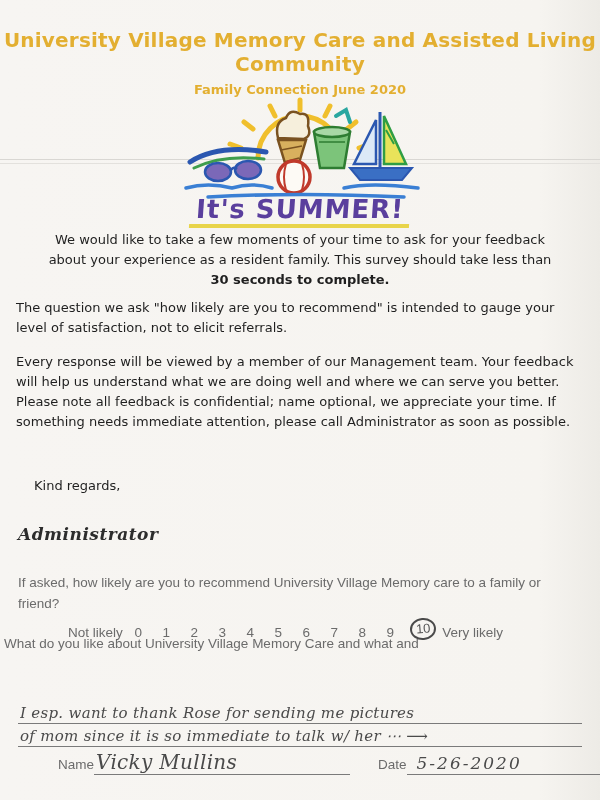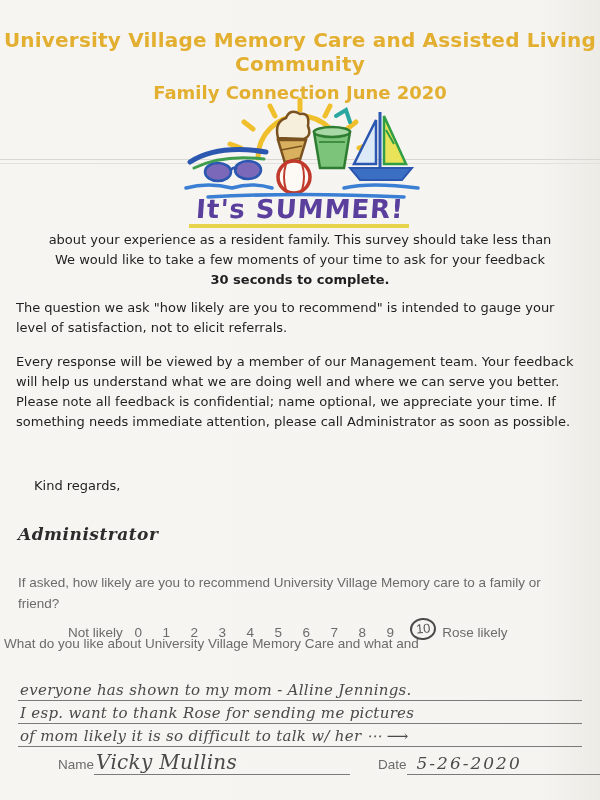--- a/index.html
+++ b/index.html
@@ -13,21 +13,21 @@
   }
   .scanline{
     position:absolute;left:0;top:159px;width:600px;height:1px;
     background:#d9d7d3;box-shadow:0 4px 0 #e3e1dd;
   }
   .header{position:absolute;top:28px;left:0;width:600px;text-align:center;}
   .header .h1{
     font-size:20px;font-weight:bold;color:#e3af31;letter-spacing:.2px;line-height:24px;
   }
   .header .h2{
-    font-size:18px;font-weight:bold;color:#e3af31;margin-top:6px;
+    font-size:13px;font-weight:bold;color:#e3af31;margin-top:6px;
   }
   .clipart{position:absolute;left:178px;top:96px;width:244px;text-align:center;}
   .clipart svg{display:block;margin:0 auto;}
   .caption{
     font-size:26px;font-weight:bold;color:#5a3f9d;
     letter-spacing:1px;transform:skewX(-4deg);
     line-height:26px;margin-top:-4px;
     display:inline-block;
     border-bottom:4px solid #e8d44a;
     padding:0 6px 2px 6px;
@@ -156,22 +156,22 @@
       <g stroke="#3a7fd4" stroke-width="3.5" fill="none" stroke-linecap="round">
         <path d="M8,92 Q30,86 54,92 Q74,86 94,92"></path>
         <path d="M166,92 Q192,86 240,92"></path>
         <path d="M30,101 Q120,96 226,101"></path>
       </g>
     </svg>
     <div class="caption">It's SUMMER!</div>
   </div>
 
   <div class="para intro">
+    <div>We would like to take a few moments of your time to ask for your feedback</div>
     <div>about your experience as a resident family. This survey should take less than</div>
-    <div>We would like to take a few moments of your time to ask for your feedback</div>
     <div class="bold">30 seconds to complete.</div>
   </div>
 
   <div class="para gauge">The question we ask "how likely are you to recommend" is intended to gauge your level of satisfaction, not to elicit referrals.</div>
 
   <div class="para response">Every response will be viewed by a member of our Management team. Your feedback will help us understand what we are doing well and where we can serve you better. Please note all feedback is confidential; name optional, we appreciate your time.  If something needs immediate attention, please call Administrator as soon as possible.</div>
 
   <div class="para regards">Kind regards,</div>
   <div class="sig-title">Administrator</div>
 
@@ -185,33 +185,30 @@
       <span class="num">2</span>
       <span class="num">3</span>
       <span class="num">4</span>
       <span class="num">5</span>
       <span class="num">6</span>
       <span class="num">7</span>
       <span class="num">8</span>
       <span class="num">9</span>
     </span>
     <span class="circle10">10</span>
-    <span>Rose likely</span>
+    <span>Very likely</span>
   </div>
 
   <div class="q2line1 formtext">What do you like about University Village Memory Care and  what and</div>
 
-  <div class="ansrow r2">
-    <span class="hand">everyone has shown to my mom - Alline Jennings.</span>
-  </div>
   <div class="ansrow r3">
     <span class="hand">I esp. want to thank Rose for sending me pictures</span>
   </div>
   <div class="ansrow r4">
-    <span class="hand">of mom likely it is so difficult to talk w/ her ⋯ ⟶</span>
+    <span class="hand">of mom since it is so immediate to talk w/ her ⋯ ⟶</span>
   </div>
 
   <div class="namerow formtext">
     <span class="lbl">Name</span>
     <span class="nameline hand bighand">Vicky Mullins</span>
     <span class="lbl">Date</span>
     <span class="dateline hand datehand">5-26-2020</span>
   </div>
 
 </div>

